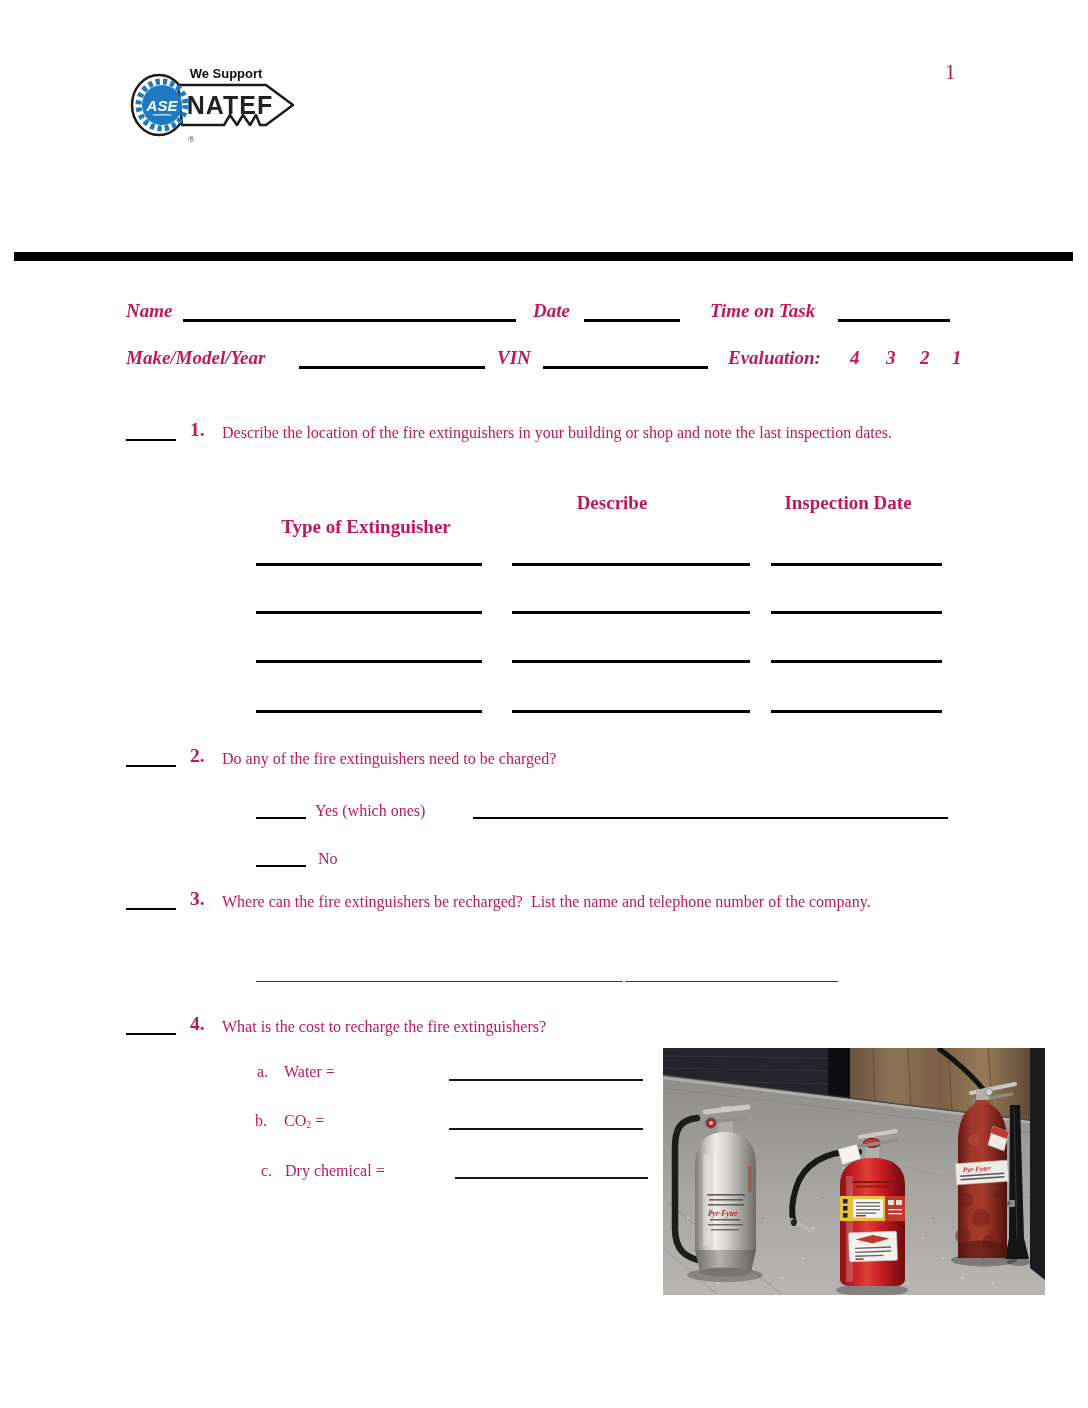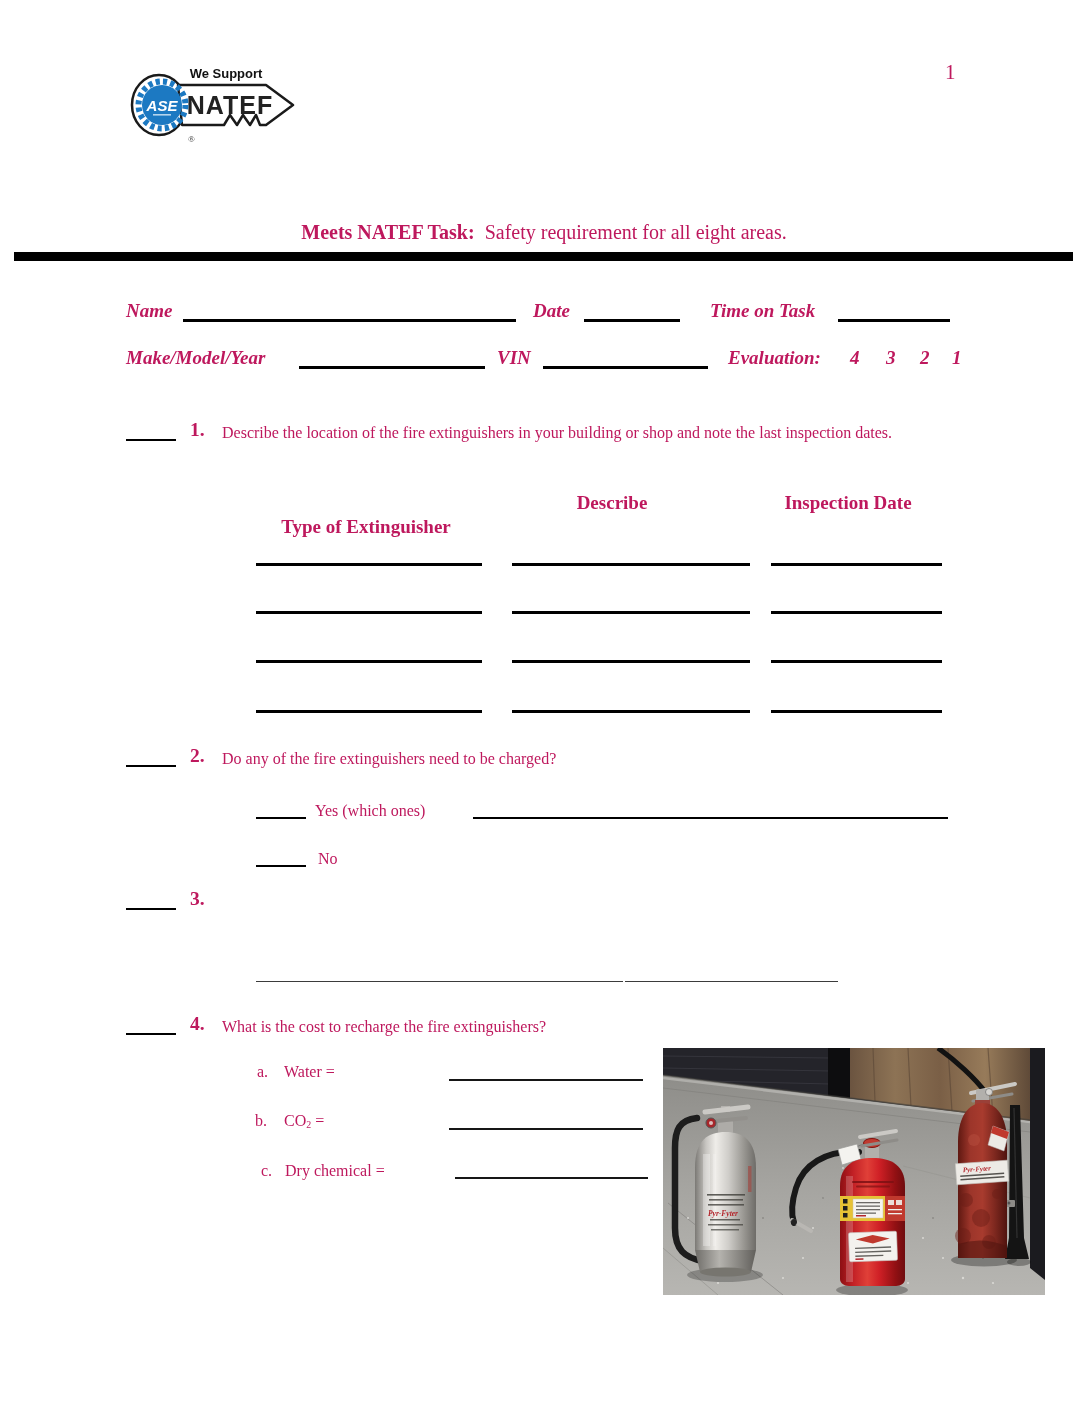--- a/index.html
+++ b/index.html
@@ -34,23 +34,20 @@
     <text x="104" y="62" text-anchor="middle" font-family="Liberation Sans, sans-serif" font-size="25" font-weight="700" letter-spacing="1" fill="#222">NATEF</text>
     <circle cx="36" cy="53" r="23.5" fill="none" stroke="#1c79c2" stroke-width="6" stroke-dasharray="4.2 3.2"></circle>
     <circle cx="36" cy="53" r="20" fill="#1c79c2"></circle>
     <text x="36" y="59" text-anchor="middle" font-family="Liberation Sans, sans-serif" font-size="15" font-weight="700" font-style="italic" fill="#ffffff">ASE</text>
     <rect x="27" y="62" width="18" height="1.6" fill="#cfe4f4" opacity="0.85"></rect>
     <text x="62" y="90" font-size="9" fill="#333">®</text>
   </svg>
 
   <div class="pageno" style="left:945px;top:60px;">1</div>
 
-  <div class="subtitle" style="top:221px;">
-    <span style="font-weight:700;">Meets NATEF Task:</span><span class="ws">  Safety requirement for all eight areas.</span>
-  </div>
   <div class="bar" style="left:14px;top:252px;width:1059px;height:9px;"></div>
 
   <div class="lbl" style="left:126px;top:300px;">Name</div>
   <div class="line" style="left:183px;top:319px;width:333px;"></div>
   <div class="lbl" style="left:533px;top:300px;">Date</div>
   <div class="line" style="left:584px;top:319px;width:96px;"></div>
   <div class="lbl" style="left:710px;top:300px;">Time on Task</div>
   <div class="line" style="left:838px;top:319px;width:112px;"></div>
 
   <div class="lbl" style="left:126px;top:347px;">Make/Model/Year</div>
@@ -93,20 +90,21 @@
 
   <div class="line line2" style="left:256px;top:817px;width:50px;"></div>
   <div class="txt nowrap" style="left:315px;top:797px;">Yes (which ones)</div>
   <div class="line line2" style="left:473px;top:817px;width:475px;"></div>
 
   <div class="line line2" style="left:256px;top:865px;width:50px;"></div>
   <div class="txt nowrap" style="left:318px;top:845px;">No</div>
 
   <div class="line line2" style="left:126px;top:908px;width:50px;"></div>
   <div class="qnum" style="left:190px;top:888px;">3.</div>
+  <div class="txt ws" style="left:222px;top:888px;width:730px;">Where can the fire extinguishers be recharged?  List the name and telephone number of the company.</div>
 
   <div class="line line1" style="left:256px;top:981px;width:367px;"></div>
   <div class="line line1" style="left:625px;top:981px;width:213px;"></div>
 
   <div class="line line2" style="left:126px;top:1033px;width:50px;"></div>
   <div class="qnum" style="left:190px;top:1013px;">4.</div>
   <div class="txt nowrap" style="left:222px;top:1013px;">What is the cost to recharge the fire extinguishers?</div>
 
   <div class="txt nowrap" style="left:257px;top:1058px;">a.</div>
   <div class="txt nowrap" style="left:284px;top:1058px;"><span>Water =</span><span class="sub2"></span><span class="ws"></span></div>

